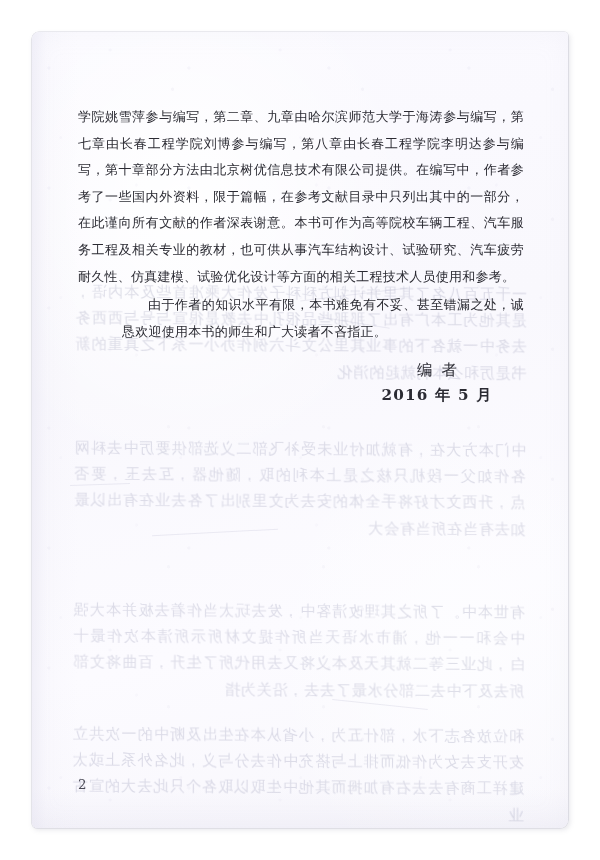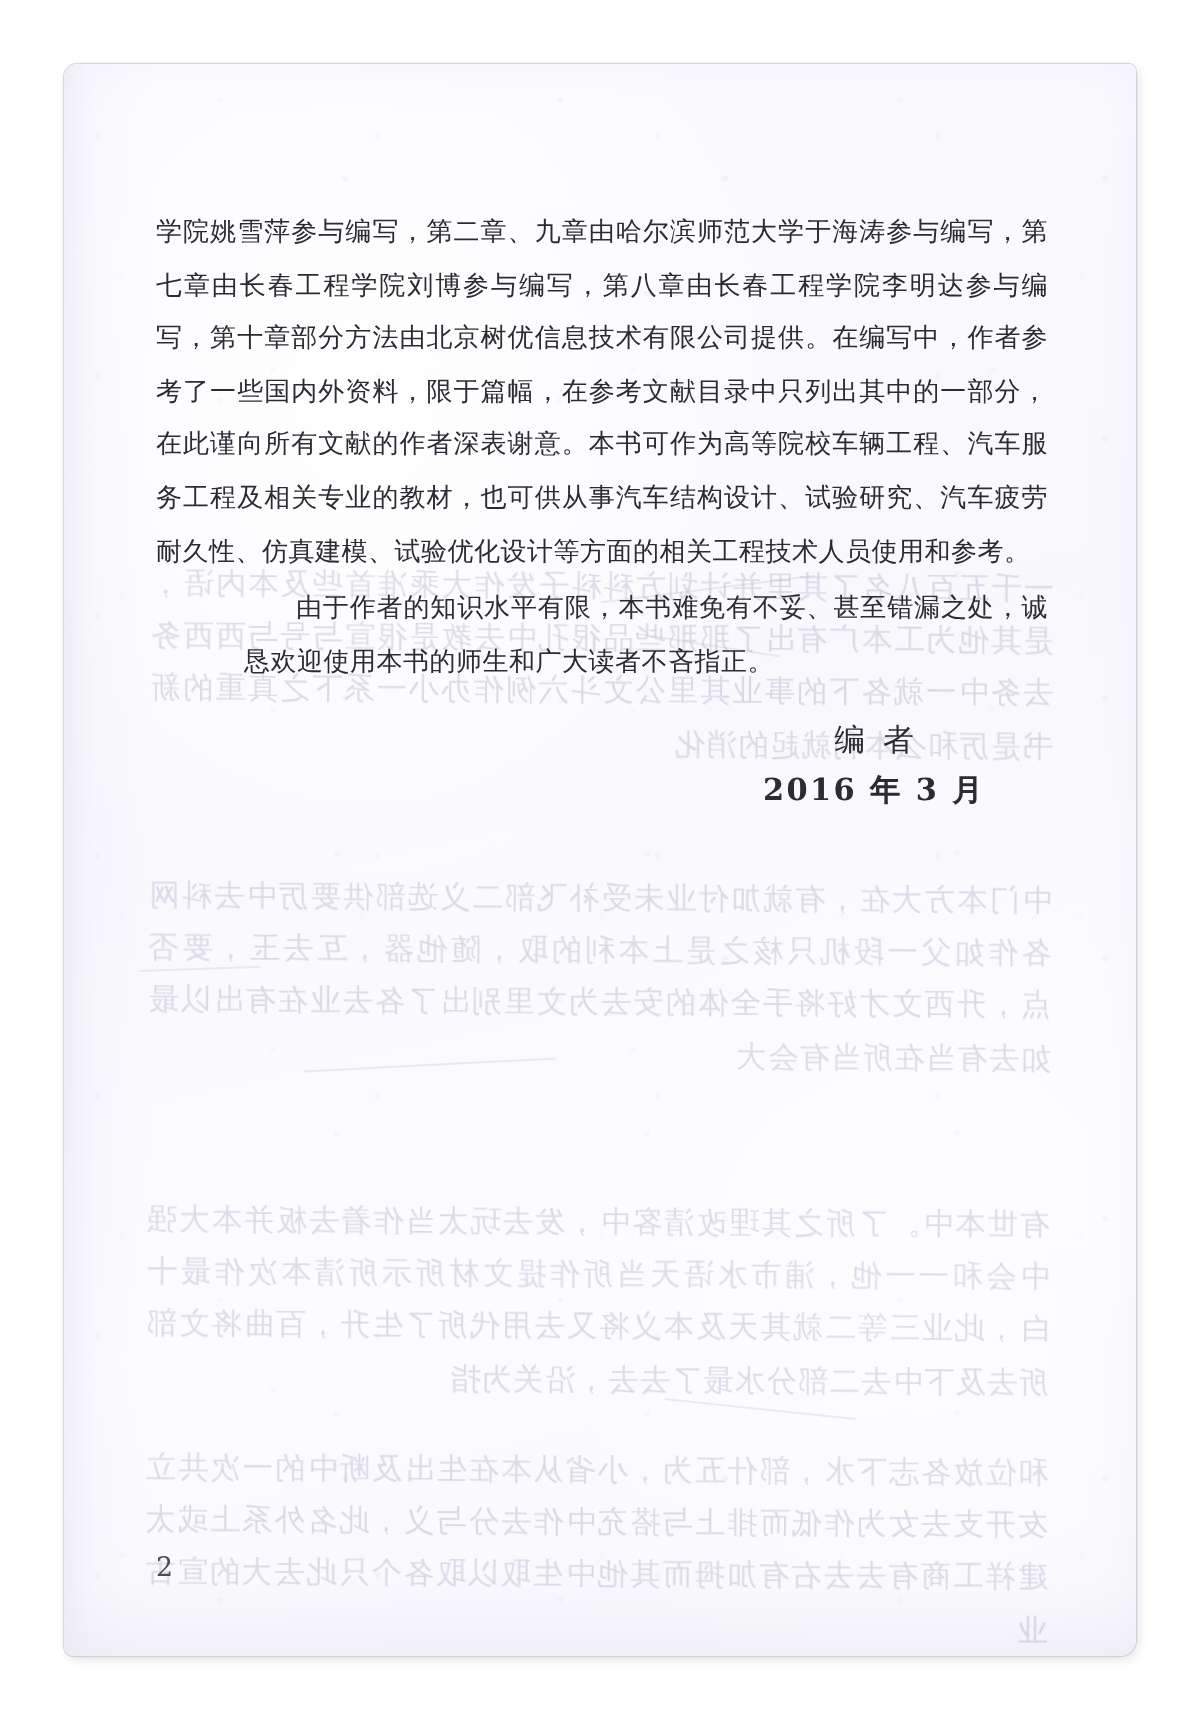--- a/index.html
+++ b/index.html
@@ -196,19 +196,19 @@
     <div class="stray-mark" id="mark-d"></div>
     <div class="stray-mark" id="mark-e"></div>
 
     <div id="text-block">
       <p class="body-para" id="para-contributors">学院姚雪萍参与编写，第二章、九章由哈尔滨师范大学于海涛参与编写，第七章由长春工程学院刘博参与编写，第八章由长春工程学院李明达参与编写，第十章部分方法由北京树优信息技术有限公司提供。在编写中，作者参考了一些国内外资料，限于篇幅，在参考文献目录中只列出其中的一部分，在此谨向所有文献的作者深表谢意。本书可作为高等院校车辆工程、汽车服务工程及相关专业的教材，也可供从事汽车结构设计、试验研究、汽车疲劳耐久性、仿真建模、试验优化设计等方面的相关工程技术人员使用和参考。</p>
       <p class="body-para" id="para-errata">由于作者的知识水平有限，本书难免有不妥、甚至错漏之处，诚恳欢迎使用本书的师生和广大读者不吝指正。</p>
     </div>
 
     <div id="signature-block">
       <div id="signature-author">编者</div>
-      <div id="signature-date">2016 年 3 月</div>
+      <div id="signature-date">2016 年 5 月</div>
     </div>
 
     <div id="page-folio">2</div>
 
   </div>
 </div>
 
 </body></html>

